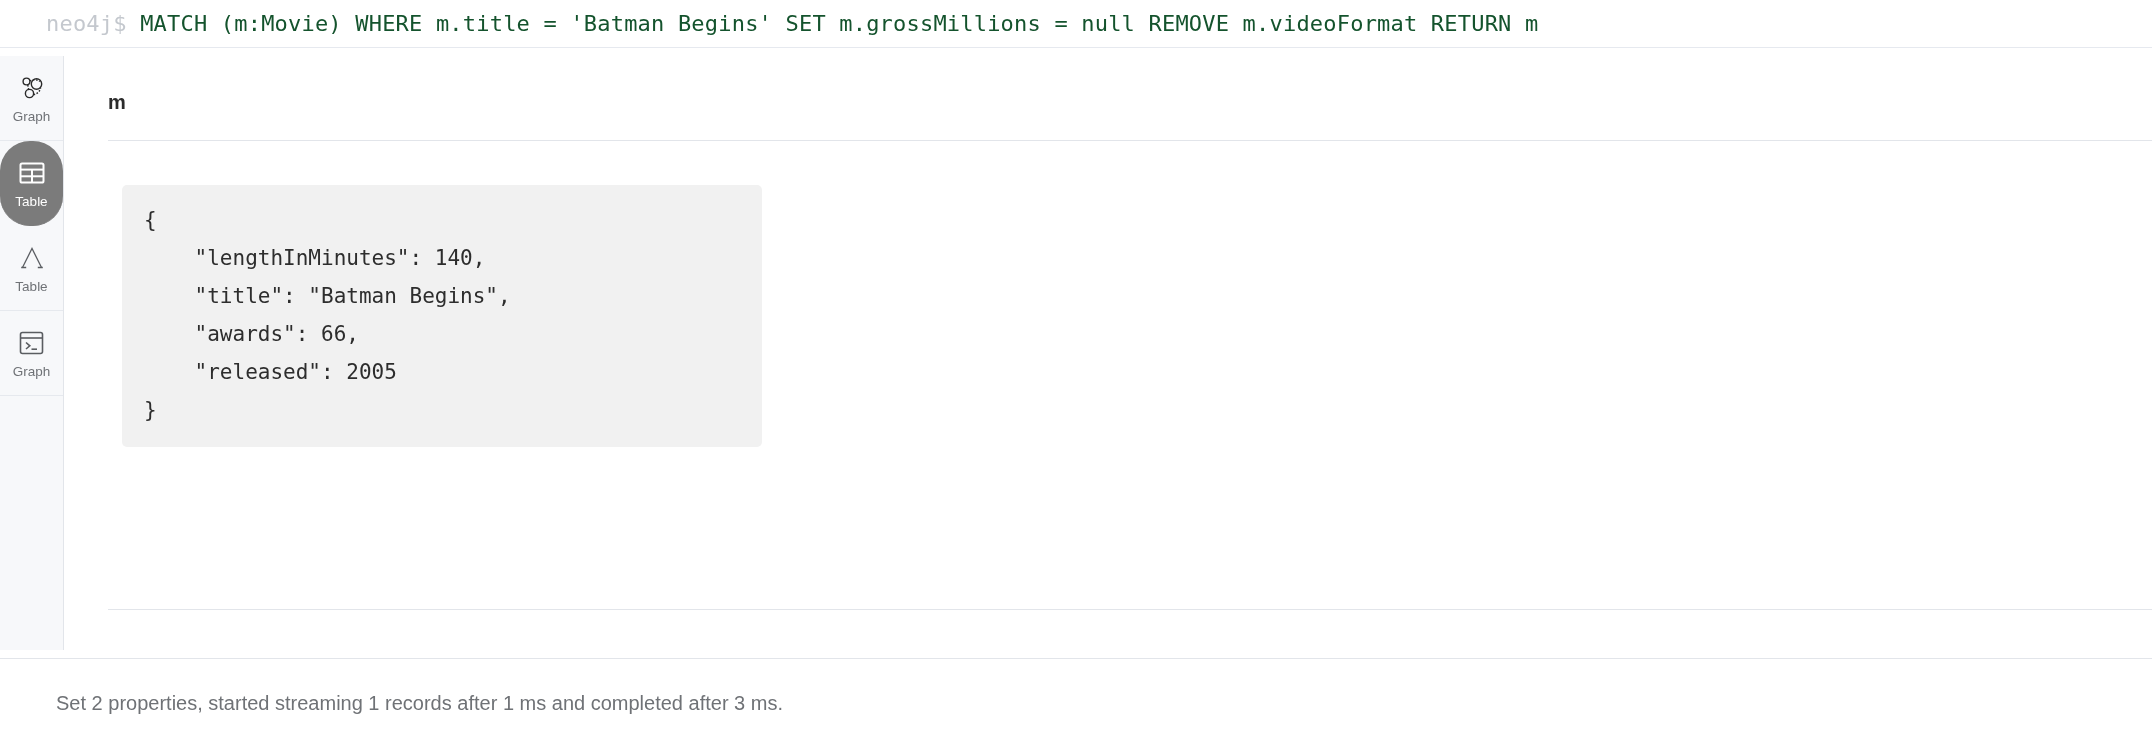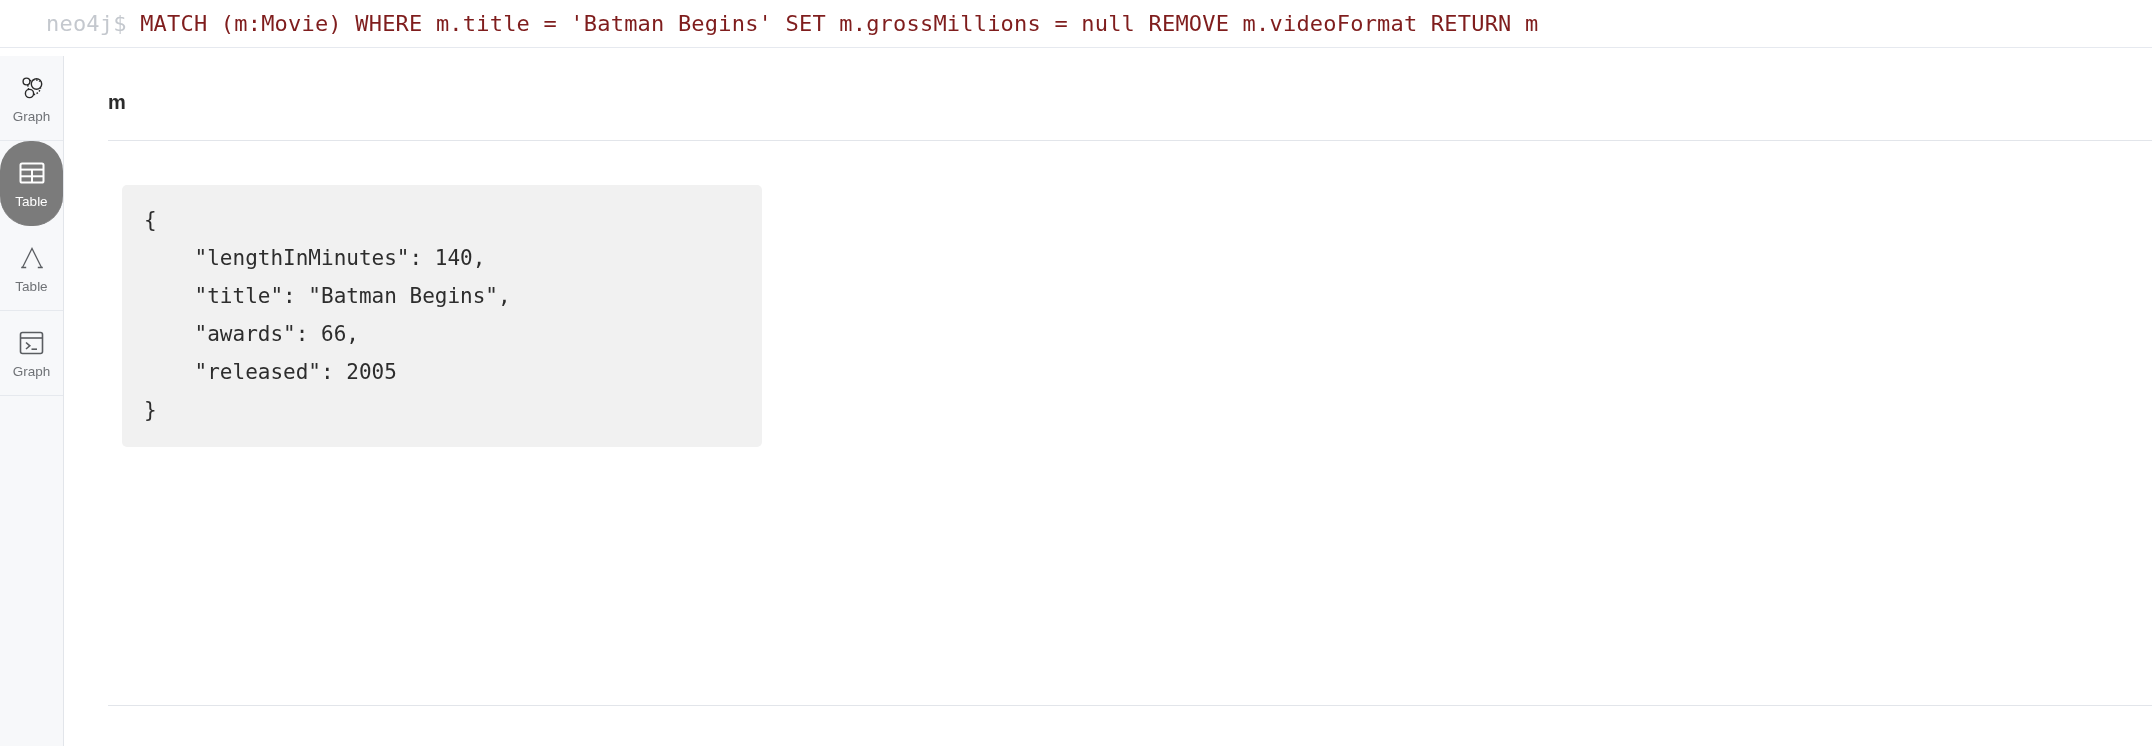--- a/index.html
+++ b/index.html
@@ -32,21 +32,21 @@
     display: flex;
     align-items: center;
     padding: 0 0 0 46px;
     white-space: nowrap;
     overflow: hidden;
   }
   .query-text {
     font-family: "DejaVu Sans Mono", monospace;
     font-size: 22px;
     letter-spacing: 0.2px;
-    color: #7f1d1d;
+    color: #14532d;
     line-height: 48px;
     white-space: pre;
   }
   .query-prompt {
     font-family: "DejaVu Sans Mono", monospace;
     font-size: 22px;
     letter-spacing: 0.2px;
     color: #c4c8ce;
     line-height: 48px;
     white-space: pre;
@@ -256,14 +256,17 @@
           <div class="json-line">    "released": 2005</div>
           <div class="json-line">}</div>
         </div>
       </div>
 
       <div class="footer-rule"></div>
       <div class="footer-spacer"></div>
     </div>
   </div>
 
+  <div class="status-bar">
+    <span class="status-text">Set 2 properties, started streaming 1 records after 1 ms and completed after 3 ms.</span>
+  </div>
 
 </div>
 
 </body></html>

